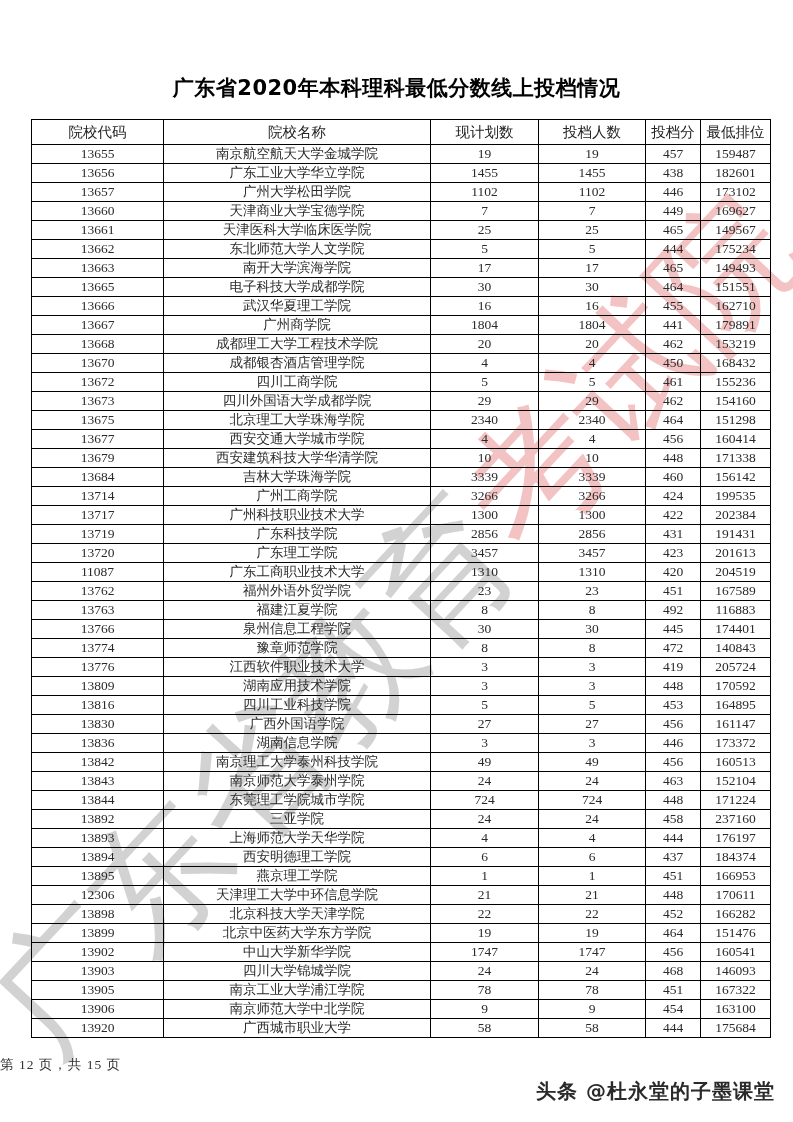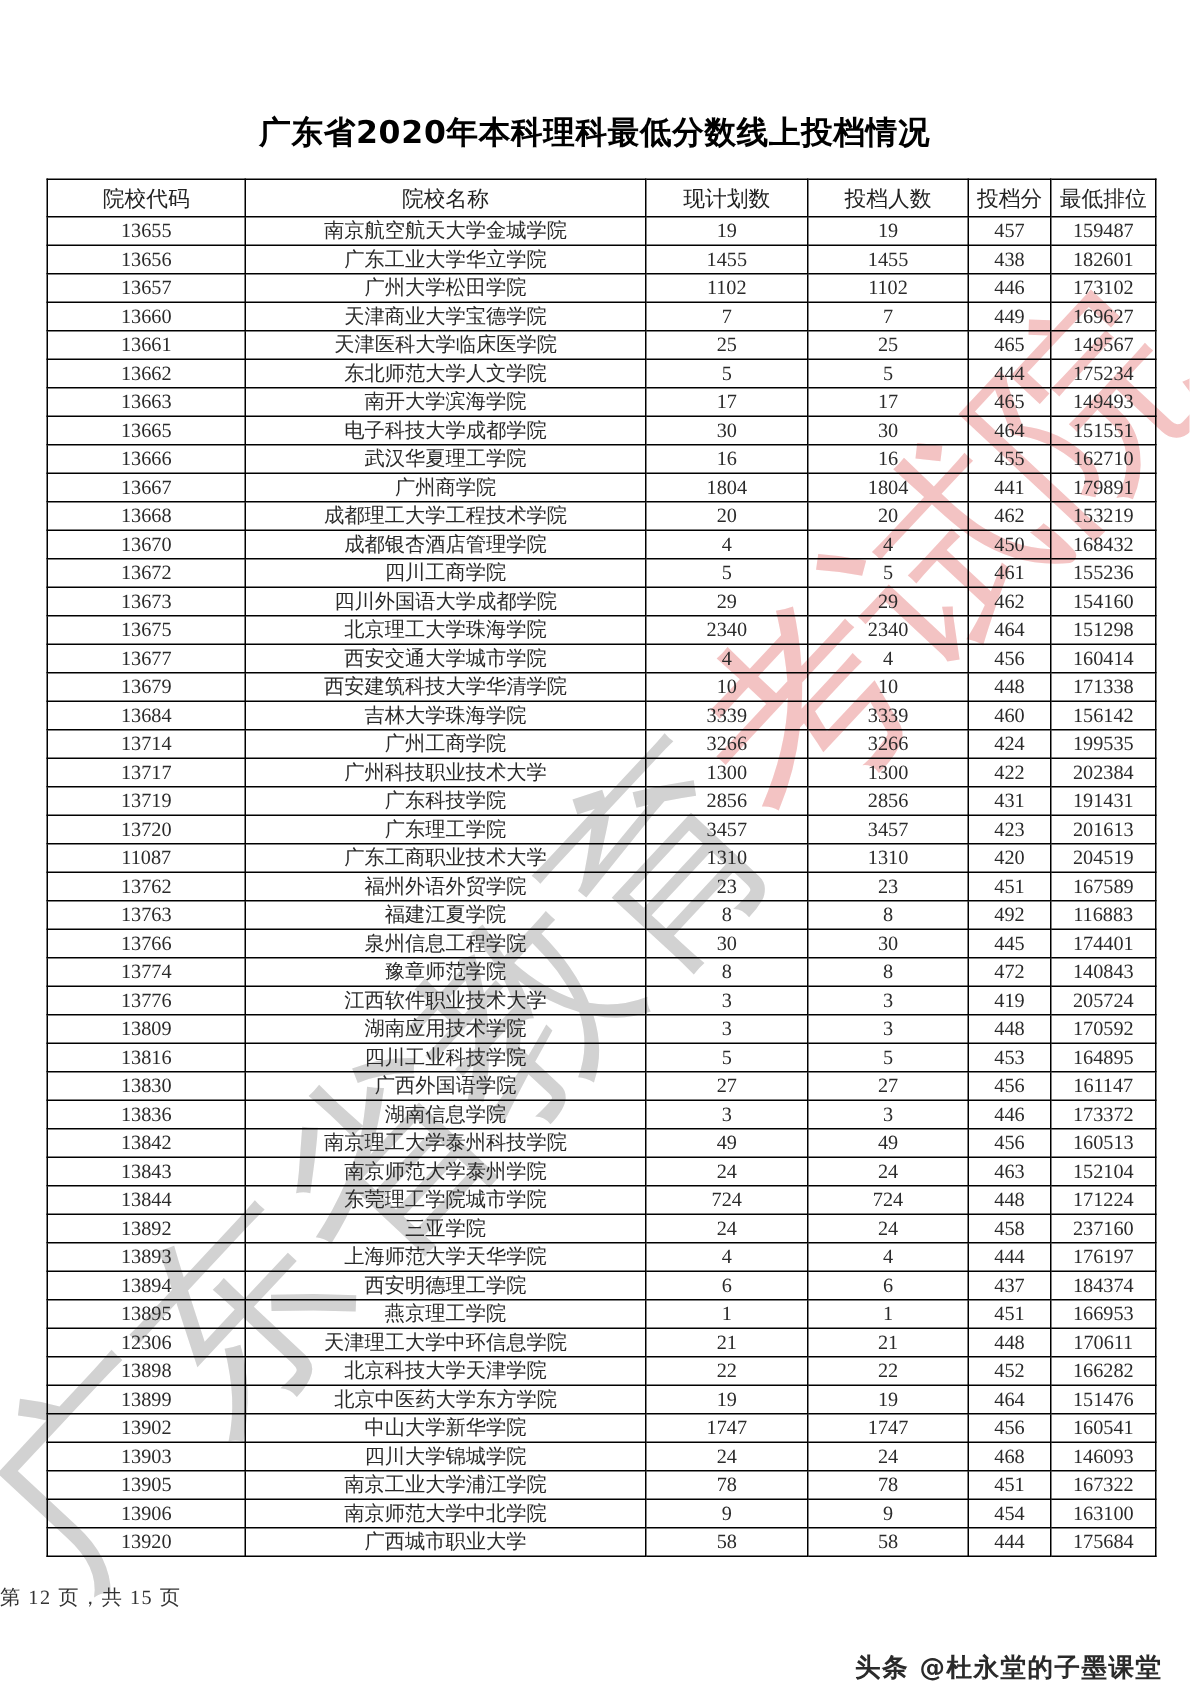--- a/index.html
+++ b/index.html
@@ -85,31 +85,30 @@
     font-size: 13.5px;
     color: #333;
     z-index: 2;
     letter-spacing: 1px;
   }
 
   .credit {
     position: absolute;
     top: 1078px;
     right: 18px;
-    font-size: 17px;
+    font-size: 20px;
     font-weight: 700;
     font-family: "DejaVu Sans", "Liberation Sans", sans-serif;
     color: #2a2a2a;
     z-index: 3;
     letter-spacing: 1px;
     text-shadow:
       -1.5px -1.5px 0 #fff,  1.5px -1.5px 0 #fff,
       -1.5px  1.5px 0 #fff,  1.5px  1.5px 0 #fff,
        0 2px 0 #ffffff, 2px 0 0 #ffffff;
-    margin-top: 22px;
   }
 </style>
 </head>
 <body>
 
 <div class="watermark"><span class="wm-gray">广东省教育</span><span class="wm-pink">考试院</span></div>
 
 <div class="title">广东省2020年本科理科最低分数线上投档情况</div>
 
 <table class="score-table">

